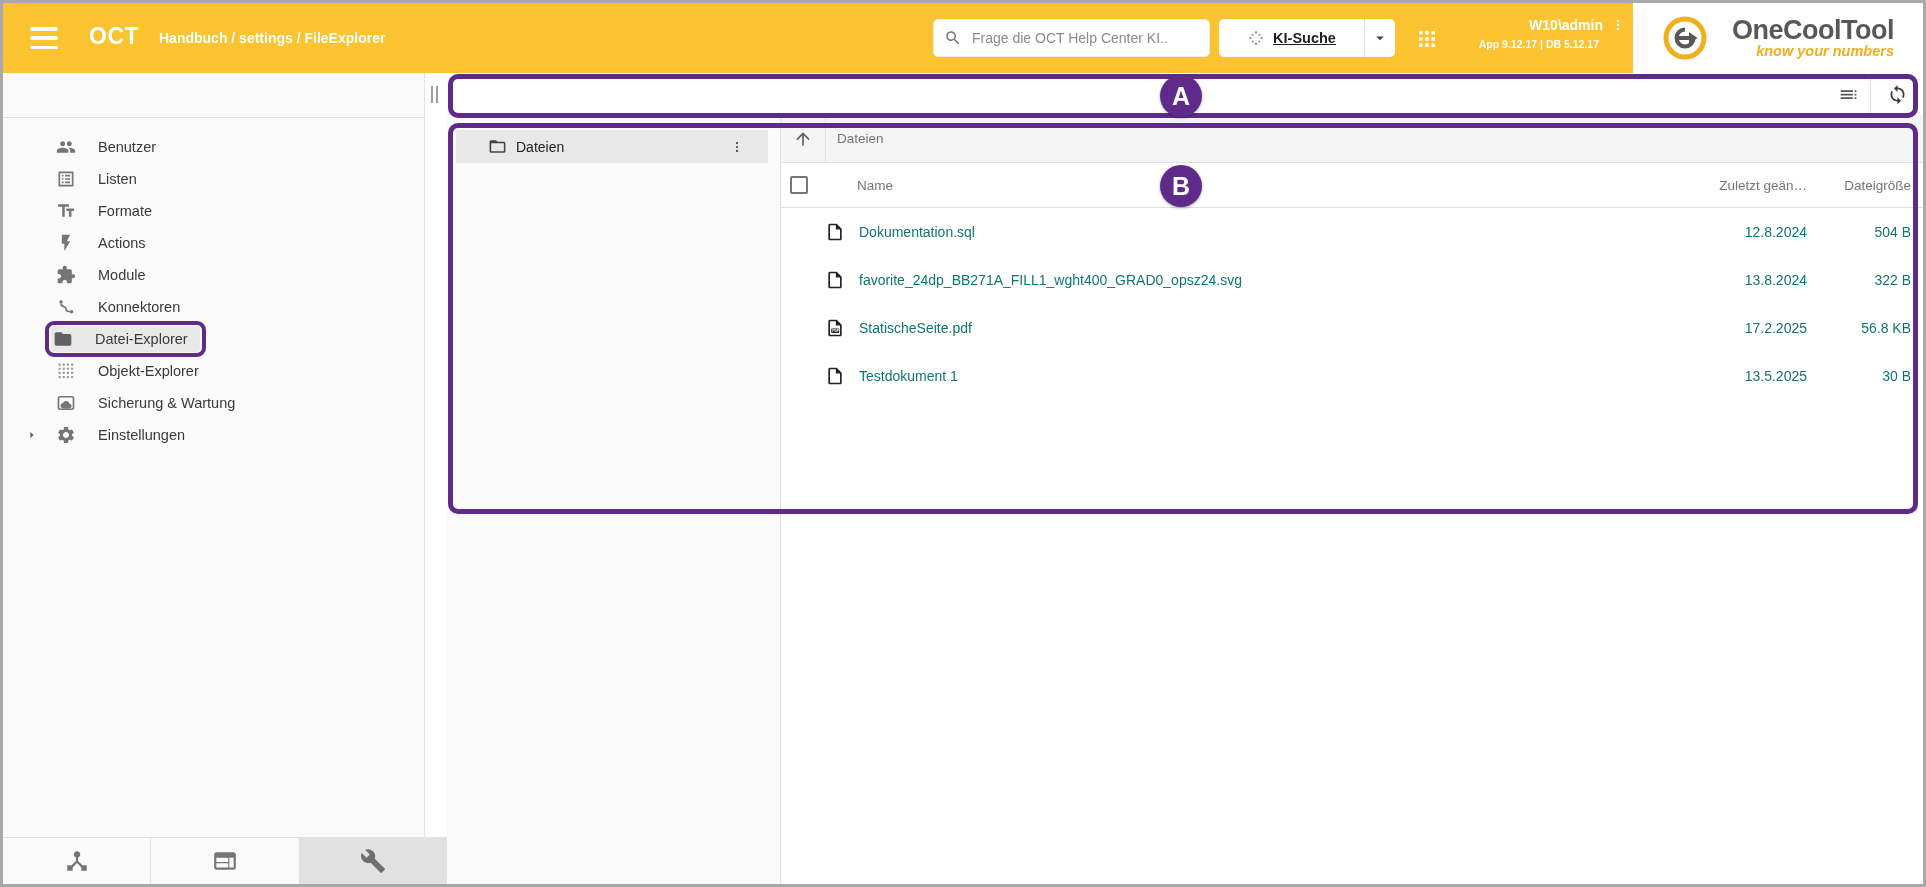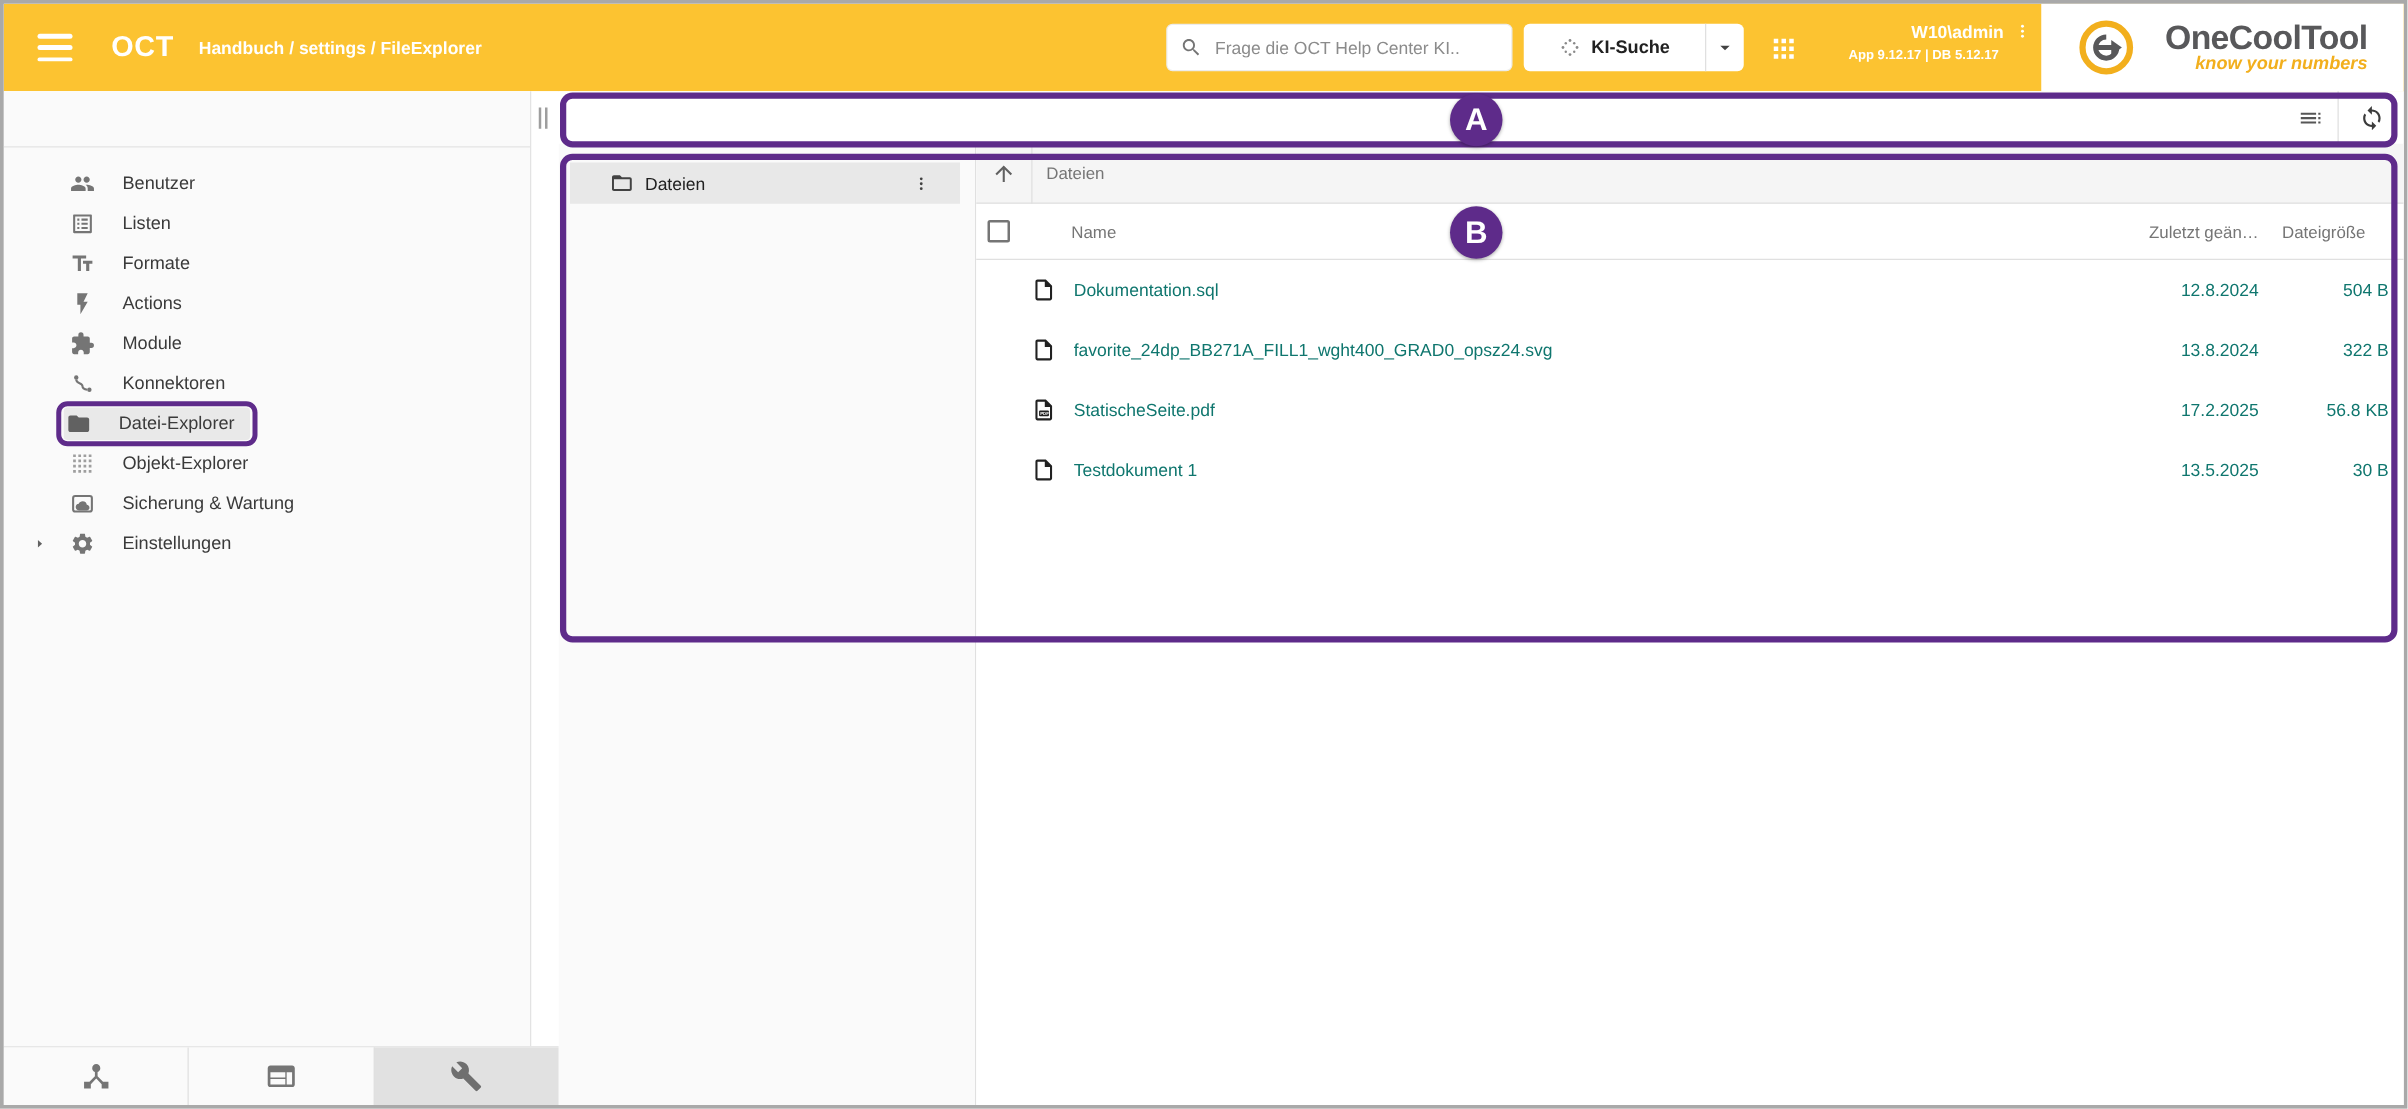--- a/index.html
+++ b/index.html
@@ -12,21 +12,21 @@
   
   .header{position:absolute;left:0;top:0;width:1920px;height:70px;background:var(--header-bg);}
   .hamburger{position:absolute;left:27px;top:24px;width:28px;height:22px;display:flex;flex-direction:column;justify-content:space-between;cursor:pointer;}
   .hamburger i{display:block;height:3.5px;background:#fff;border-radius:2px;}
   .app-name{position:absolute;left:86px;top:50%;transform:translateY(-54%);color:#fff;font-size:23px;font-weight:bold;letter-spacing:.5px;}
   .breadcrumb{position:absolute;left:156px;top:50%;transform:translateY(-50%);color:#fff;font-size:14px;font-weight:bold;}
   .search-box{position:absolute;left:930px;top:16px;width:277px;height:38px;background:#fff;border:1px solid #ececec;border-radius:5px;display:flex;align-items:center;padding:0 10px;}
   .search-box input{border:none;outline:none;flex:1;font-size:14px;margin-left:8px;color:#15803d;font-family:"Liberation Sans",sans-serif;background:transparent;}
   .search-box input::placeholder{color:#8b8b8b;}
   .ki-btn{position:absolute;left:1216px;top:16px;width:176px;height:38px;background:#fff;border-radius:5px;display:flex;align-items:center;cursor:pointer;}
-  .ki-main{flex:1;display:flex;align-items:center;justify-content:center;gap:8px;font-size:14.5px;font-weight:bold;color:#212121;}
+  .ki-main{flex:1;display:flex;align-items:center;justify-content:center;gap:8px;font-size:14.5px;font-weight:bold;color:#212121;text-decoration:underline;}
   .ki-divider{width:1px;height:38px;background:#e0e0e0;}
   .ki-caret{width:30px;display:flex;align-items:center;justify-content:center;}
   .grid-btn{position:absolute;left:1412px;top:24px;width:24px;height:24px;cursor:pointer;}
   .user-block{position:absolute;left:1442px;top:13px;width:180px;color:#fff;text-align:right;}
   .user-line{display:flex;align-items:center;justify-content:flex-end;gap:8px;font-size:14px;font-weight:bold;}
   .version{font-size:10.5px;font-weight:bold;margin-top:4px;padding-right:26px;}
   .logo-panel{position:absolute;right:0;top:0;width:290px;height:70px;background:#fff;display:flex;align-items:center;justify-content:center;gap:24px;}
   .logo-txt{text-align:right;}
   .logo-title{font-size:27px;font-weight:bold;color:var(--logo-text);letter-spacing:-.5px;line-height:26px;}
   .logo-tag{font-size:14.5px;font-weight:bold;font-style:italic;color:var(--logo-accent);margin-top:0px;}
@@ -66,21 +66,21 @@
   .tree-kebab{margin-left:auto;width:14px;height:18px;display:inline-flex;cursor:pointer;}
   .file-panel{position:absolute;left:778px;right:0;top:112px;bottom:0;background:#fff;}
   .path-row{height:48px;background:#f5f5f5;border-bottom:1px solid #e0e0e0;display:flex;align-items:center;}
   .up-btn{width:45px;height:48px;display:flex;align-items:center;justify-content:center;border-right:1px solid #e0e0e0;cursor:pointer;}
   .path-label{margin-left:11px;font-size:13.5px;color:#757575;}
   .table-header{height:45px;display:flex;align-items:center;border-bottom:1px solid #e0e0e0;color:#757575;font-size:13.5px;padding-right:12px;}
   .col-check{margin-left:9px;width:18px;display:flex;}
   .checkbox{width:18px;height:18px;border:2px solid #757575;border-radius:2px;background:#fff;cursor:pointer;}
   .col-name{flex:1;margin-left:49px;}
   .col-mod{width:120px;text-align:right;}
-  .col-size{width:104px;text-align:center;}
+  .col-size{width:104px;text-align:right;}
   .file-row{display:flex;align-items:center;height:48px;font-size:14px;color:#0f766e;padding-right:12px;cursor:pointer;}
   .fr-ico{margin-left:44px;width:20px;height:20px;display:inline-flex;flex:none;}
   .fr-name{flex:1;margin-left:14px;white-space:nowrap;overflow:hidden;text-overflow:ellipsis;}
   .fr-mod{width:120px;text-align:right;}
   .fr-size{width:104px;text-align:right;}
 
   
   .ann-box{position:absolute;border:5px solid var(--accent);border-radius:10px;pointer-events:none;}
   .ann-a{left:445px;top:71px;width:1470px;height:44px;}
   .ann-b{left:445px;top:120px;width:1470px;height:391px;}

